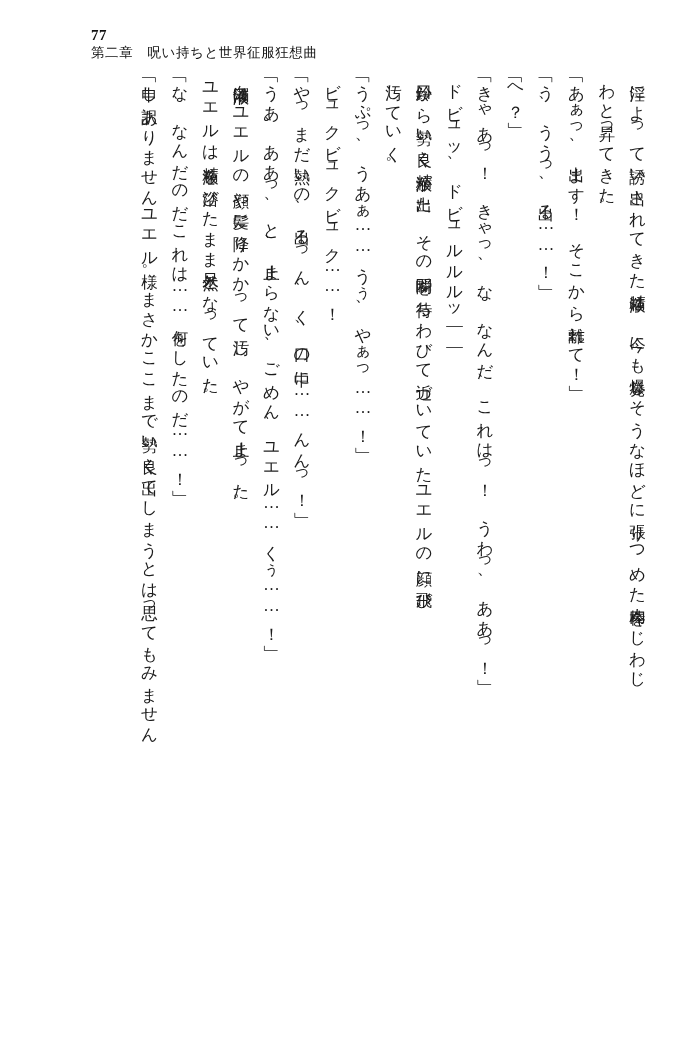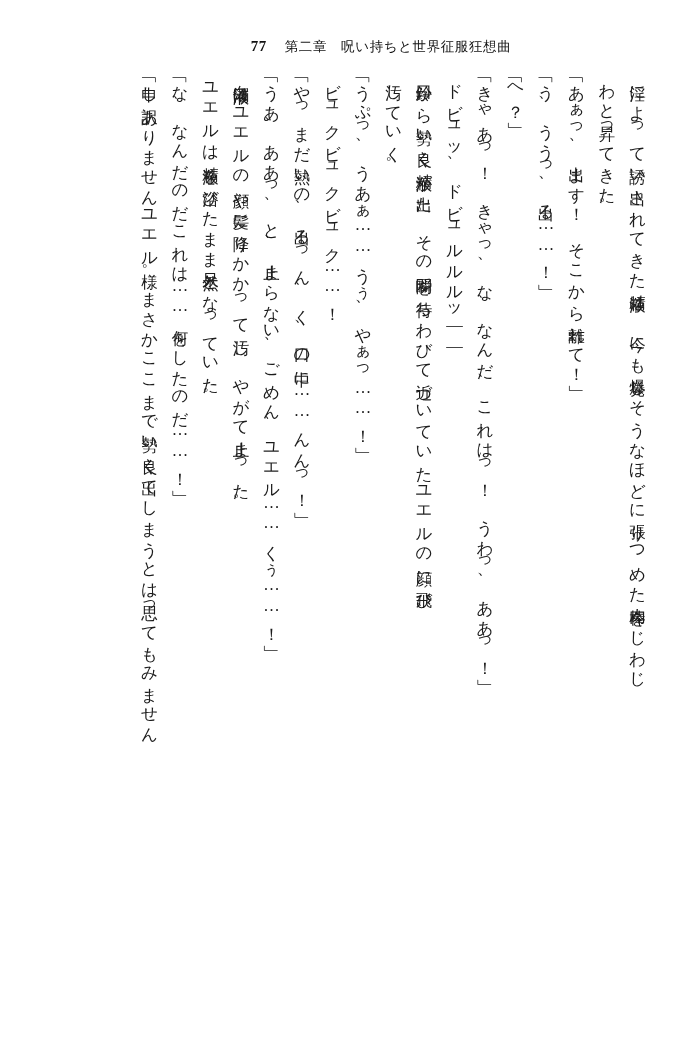--- a/index.html
+++ b/index.html
@@ -22,35 +22,37 @@
     background: #fff;
   }
   .header {
     position: absolute;
     top: 38px;
     left: 0;
     width: 684px;
     height: 24px;
     display: flex;
     align-items: baseline;
-    justify-content: center;
+    justify-content: flex-end;
     padding-left: 78px;
     box-sizing: border-box;
+    flex-direction: column;
   }
   .page-number {
     font-weight: bold;
     font-size: 15px;
     letter-spacing: 0.5px;
     margin-right: 18px;
     color: #111;
   }
   .chapter-title {
     font-size: 13.5px;
     letter-spacing: 0.6px;
     color: #111;
+    margin-left: 13px;
   }
   .body-area {
     position: absolute;
     top: 72px;
     left: 48px;
     width: 604px;
     height: 950px;
   }
   .vtext {
     position: absolute;

